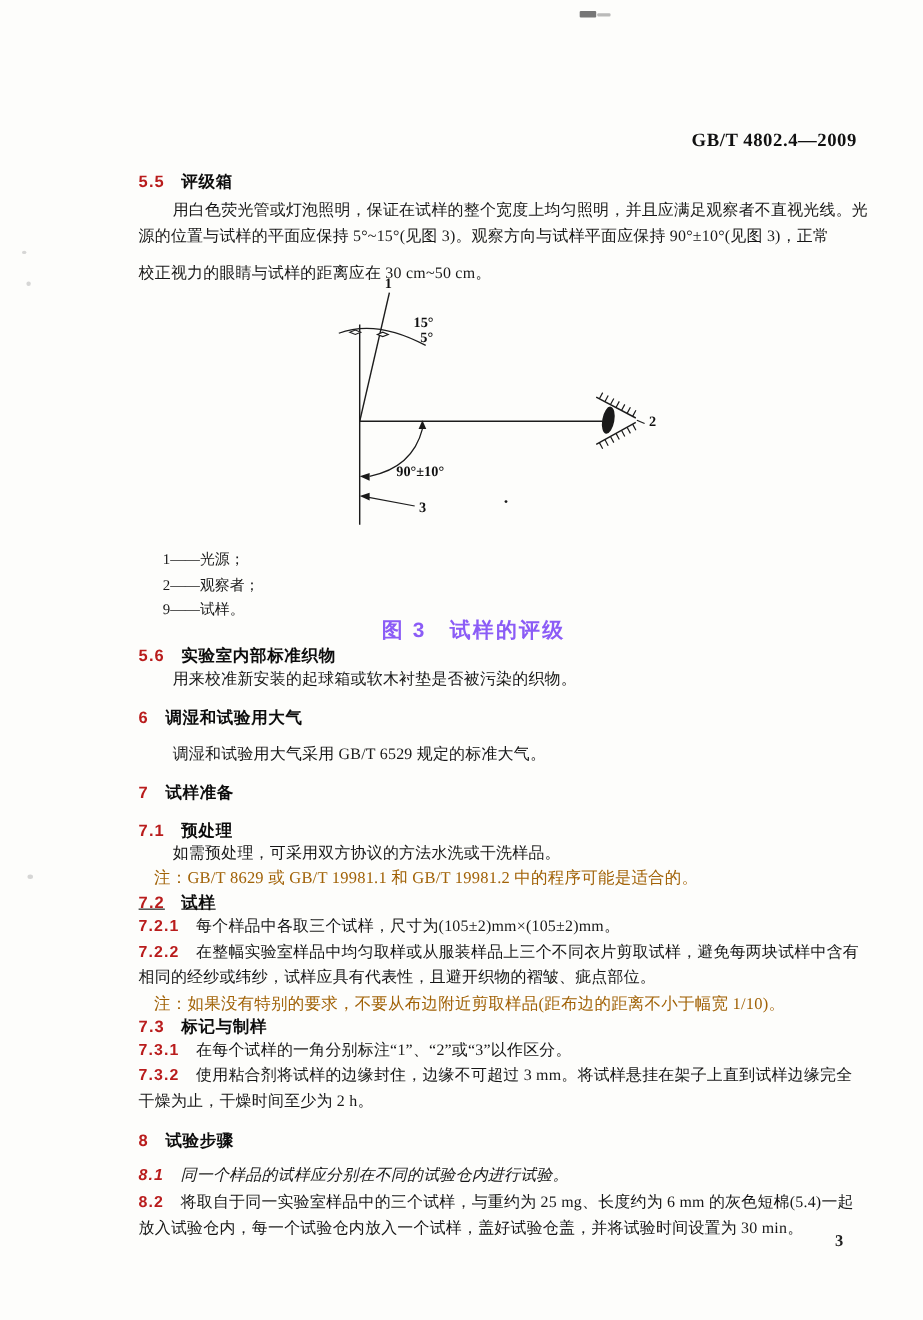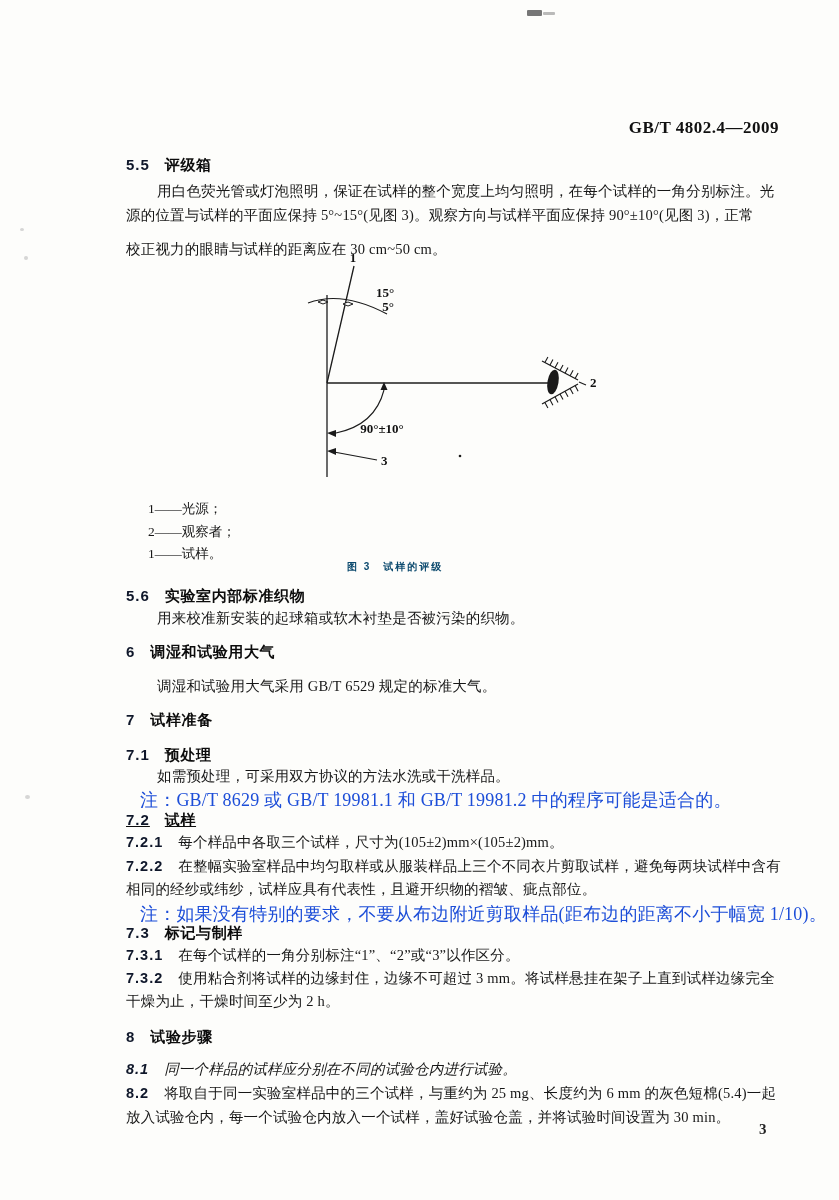--- a/index.html
+++ b/index.html
@@ -3,26 +3,26 @@
 <meta charset="utf-8">
 <style>
   html,body{margin:0;padding:0;background:#ffffff;}
   .page{position:relative;width:839px;height:1200px;background:#fdfdfb;overflow:hidden;
         font-family:"Liberation Serif",serif;color:#161616;}
   .bl{position:absolute;white-space:nowrap;font:14.5px/1.2 "Liberation Serif",serif;
       color:#171717;letter-spacing:0.2px;}
   .h2{position:absolute;white-space:nowrap;font-family:"Liberation Sans",sans-serif;
       font-weight:700;font-size:15px;color:#0c0c0c;letter-spacing:0.6px;}
   .cnum{font-family:"Liberation Sans",sans-serif;font-weight:700;margin-right:15px;
-        letter-spacing:1px;color:#0f172a;text-align:center;}
-  .note{font-size:18px;color:#1d4ed8;}
+        letter-spacing:1px;color:#b91c1c;text-align:center;}
+  .note{font-size:15px;color:#a16207;}
   .legend-line{position:absolute;white-space:nowrap;font:13.5px/1.2 "Liberation Serif",serif;
       color:#171717;}
   .caption{position:absolute;white-space:nowrap;font-family:"Liberation Sans",sans-serif;
-      font-weight:700;font-size:10px;letter-spacing:2px;color:#0c4a6e;}
+      font-weight:700;font-size:19px;letter-spacing:2px;color:#8b5cf6;}
   .doc-code{position:absolute;top:118px;right:60px;font-family:"Liberation Serif",serif;
       font-weight:700;font-size:17px;letter-spacing:0.5px;color:#111;}
   .page-num{position:absolute;left:759px;top:1121px;font:15px "Liberation Serif",serif;
       font-weight:700;color:#222;}
   .figure-svg{position:absolute;left:276px;top:250px;width:344px;height:242px;}
   .fig-line{stroke:#1c1c1c;stroke-width:1.3;fill:none;}
   .fig-thin{stroke:#1c1c1c;stroke-width:1.1;fill:none;}
   .fig-fill{fill:#1a1a1a;stroke:none;}
   .fig-open{fill:#fdfdfb;stroke:#1c1c1c;stroke-width:1;}
   .fig-text{font-family:"Liberation Serif",serif;font-weight:700;font-size:13px;fill:#111;}
@@ -41,21 +41,21 @@
   <div class="smudge-top2"></div>
   <div class="speck" style="left:20px;top:228px;width:4px;height:3px;"></div>
   <div class="speck" style="left:24px;top:256px;width:4px;height:4px;"></div>
   <div class="speck" style="left:25px;top:795px;width:5px;height:4px;"></div>
 
   <div class="doc-code">GB/T 4802.4—2009</div>
 
   <div class="h2" style="left:126px;top:156px;">
     <span class="cnum">5.5</span><span>评级箱</span>
   </div>
-  <div class="bl" style="left:157px;top:183px;">用白色荧光管或灯泡照明，保证在试样的整个宽度上均匀照明，在每个试样的一角分别标注。光</div>
+  <div class="bl" style="left:157px;top:183px;">用白色荧光管或灯泡照明，保证在试样的整个宽度上均匀照明，并且应满足观察者不直视光线。光</div>
   <div class="bl" style="left:126px;top:207px;">源的位置与试样的平面应保持 5°~15°(见图 3)。观察方向与试样平面应保持 90°±10°(见图 3)，正常</div>
   <div class="bl" style="left:126px;top:229px;margin-top:12px;">校正视力的眼睛与试样的距离应在 30 cm~50 cm。</div>
 
   <svg class="figure-svg" viewBox="0 0 344 242">
 
     <line class="fig-line" x1="51" y1="45" x2="51" y2="227"></line>
 
     <line class="fig-line" x1="51" y1="133" x2="78" y2="16"></line>
 
     <line class="fig-line" x1="51" y1="133" x2="272" y2="133"></line>
@@ -85,21 +85,21 @@
     <text class="fig-text" x="77" y="12" text-anchor="middle">1</text>
     <text class="fig-text" x="314" y="137" text-anchor="start">2</text>
     <text class="fig-text" x="105" y="215" text-anchor="start">3</text>
     <text class="fig-text" x="109" y="47" text-anchor="middle">15°</text>
     <text class="fig-text" x="112" y="61" text-anchor="middle">5°</text>
     <text class="fig-text" x="106" y="183" text-anchor="middle">90°±10°</text>
   </svg>
 
   <div class="legend-line" style="left:148px;top:501px;">1——光源；</div>
   <div class="legend-line" style="left:148px;top:524px;">2——观察者；</div>
-  <div class="legend-line" style="left:148px;top:546px;">1——试样。</div>
+  <div class="legend-line" style="left:148px;top:546px;">9——试样。</div>
   <div class="caption" style="left:347px;top:560px;">图 3　试样的评级</div>
 
   <div class="h2" style="left:126px;top:587px;">
     <span class="cnum">5.6</span><span>实验室内部标准织物</span>
   </div>
   <div class="bl" style="left:157px;top:610px;">用来校准新安装的起球箱或软木衬垫是否被污染的织物。</div>
 
   <div class="h2" style="left:126px;top:643px;">
     <span class="cnum">6</span><span>调湿和试验用大气</span>
   </div>

